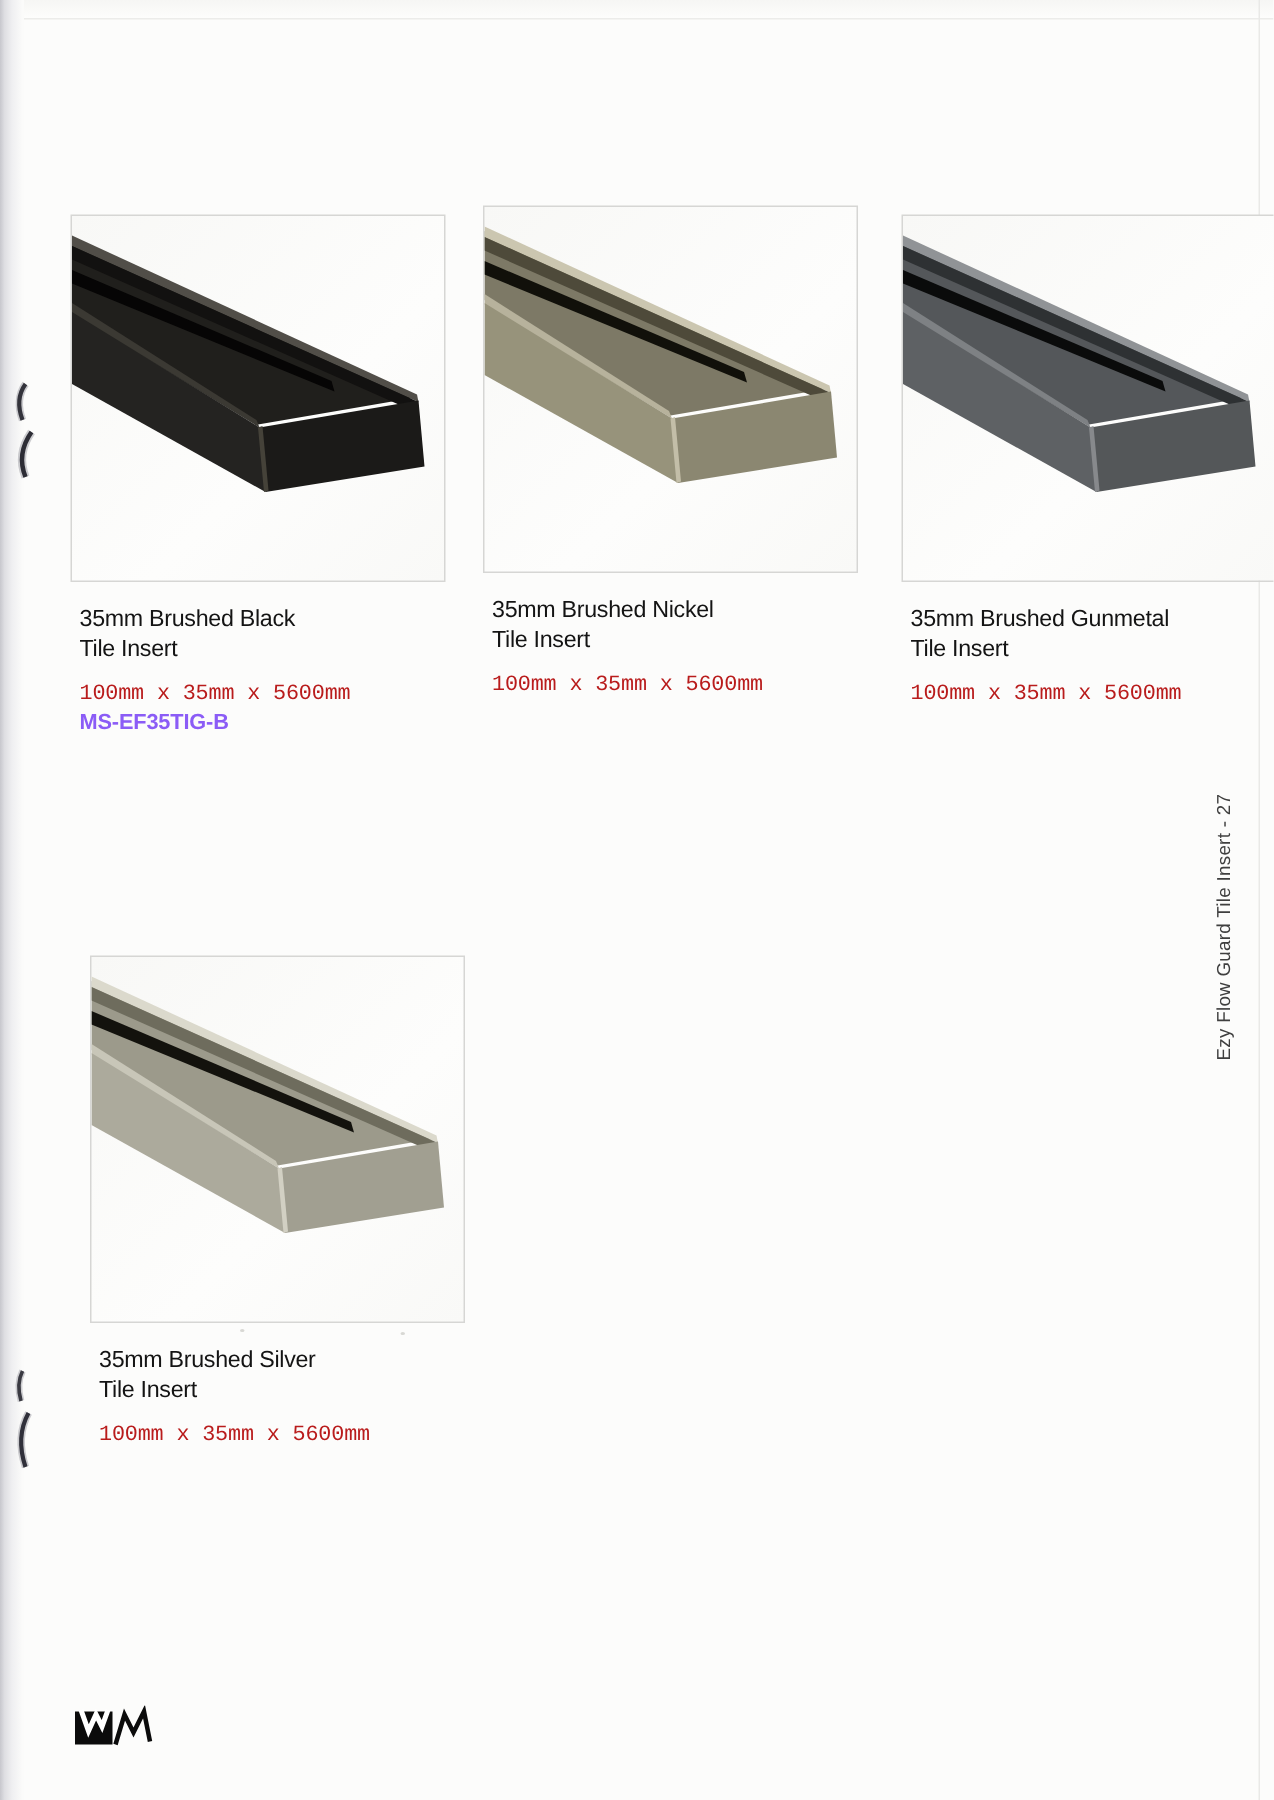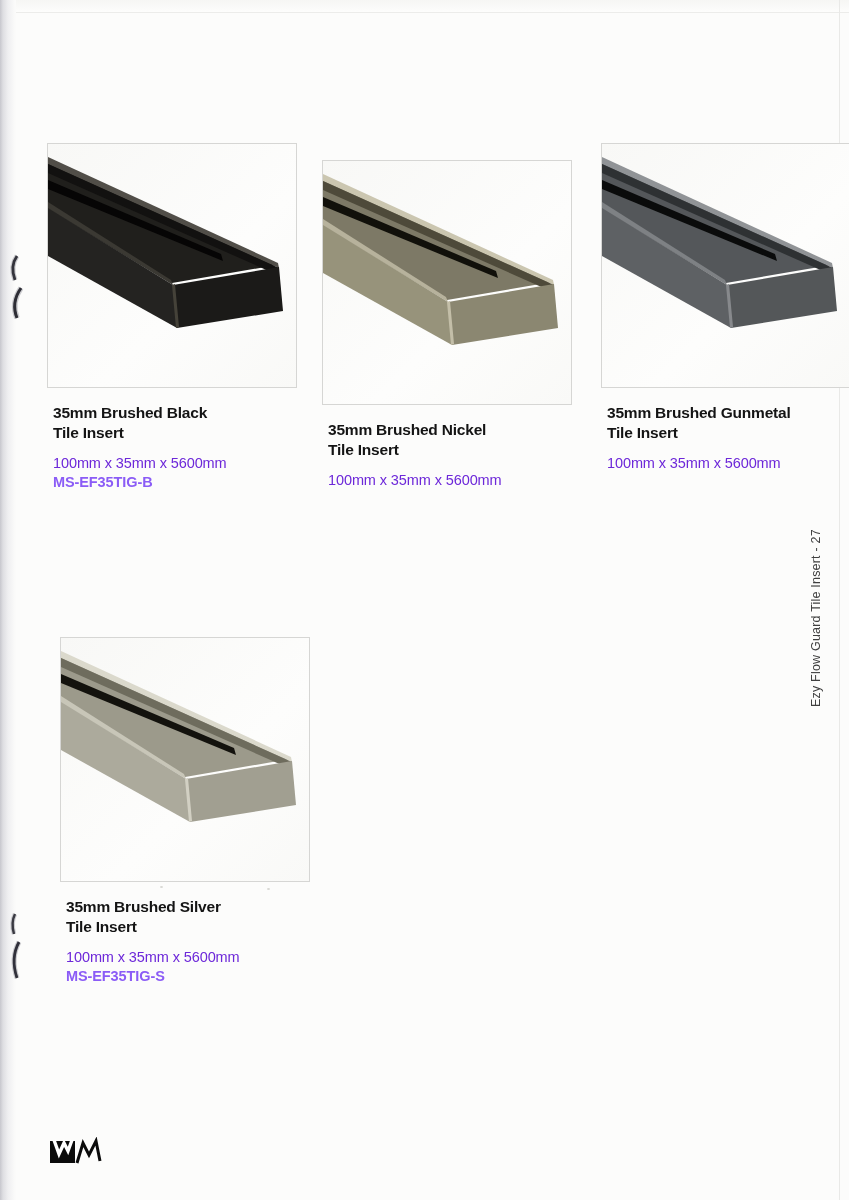--- a/index.html
+++ b/index.html
@@ -20,35 +20,35 @@
     border-bottom:1px solid #ececea;
   }
   .scan-edge-right{
     position:absolute;top:0;bottom:0;right:9px;width:1px;background:#e9e9e7;
   }
   .binding-marks{position:absolute;left:0;top:0;pointer-events:none;}
 
   
   .card{position:absolute;width:250px;}
   .pos-0{left:47px;top:143px;}
-  .pos-1{left:302px;top:160px;padding-left:20px;}
+  .pos-1{left:302px;top:137px;padding-left:20px;}
   .pos-2{left:553px;top:143px;margin-left:48px;}
   .pos-3{left:47px;top:637px;padding-left:13px;}
   .photo{
     width:248px;height:243px;border:1px solid #d6d6d4;
     background:linear-gradient(135deg,#f8f8f6 0%,#fdfdfc 60%,#f9f9f7 100%);
   }
   .photo svg{display:block;width:248px;height:243px;}
   .card-text{padding-left:6px;}
   .card-title{
-    margin-top:15px;font-weight:bold;font-size:15.5px;line-height:20px;
+    margin-top:15px;font-weight:normal;font-size:15.5px;line-height:20px;
     color:#141414;letter-spacing:-0.2px;
   }
   .card-title span{display:block;}
-  .card-dims{margin-top:11px;font-size:14.5px;line-height:19px;color:#6d28d9;letter-spacing:-0.1px;}
+  .card-dims{margin-top:11px;font-size:14.5px;line-height:19px;color:#b91c1c;letter-spacing:-0.1px;font-family:Liberation Mono, monospace;}
   .card-code{font-weight:bold;font-size:14.5px;line-height:19px;color:#8b5cf6;letter-spacing:-0.1px;}
 
   
   .side-label{
     position:absolute;left:806px;top:517px;height:202px;width:20px;
     writing-mode:vertical-rl;transform:rotate(180deg);
     font-size:12.5px;color:#3f3f3f;letter-spacing:0.2px;
     display:flex;align-items:center;justify-content:center;white-space:nowrap;
   }
 
@@ -154,21 +154,20 @@
       <polygon points="125,141 231,123 235,167 129,184" fill="#a19f91"></polygon>
       <polygon points="124,141 127,140 131,183 128,184" fill="#d2d0c3"></polygon>
     </svg>
   </div>
   <div class="card-text">
     <div class="card-title">
       <span>35mm Brushed Silver</span>
       <span>Tile Insert</span>
     </div>
     <div class="card-dims">100mm x 35mm x 5600mm</div>
-    <div class="card-code">MS-EF35TIG-S</div>
   </div>
 </div>
 
 <div class="side-label">Ezy Flow Guard Tile Insert - 27</div>
 
 <div class="speck" style="left:160px;top:886px;"></div>
 <div class="speck" style="left:267px;top:888px;"></div>
 
 <svg class="logo" viewBox="0 0 52 28">
   <path d="M0,4 H25 V26 H0 Z" fill="#0b0b0b"></path>

